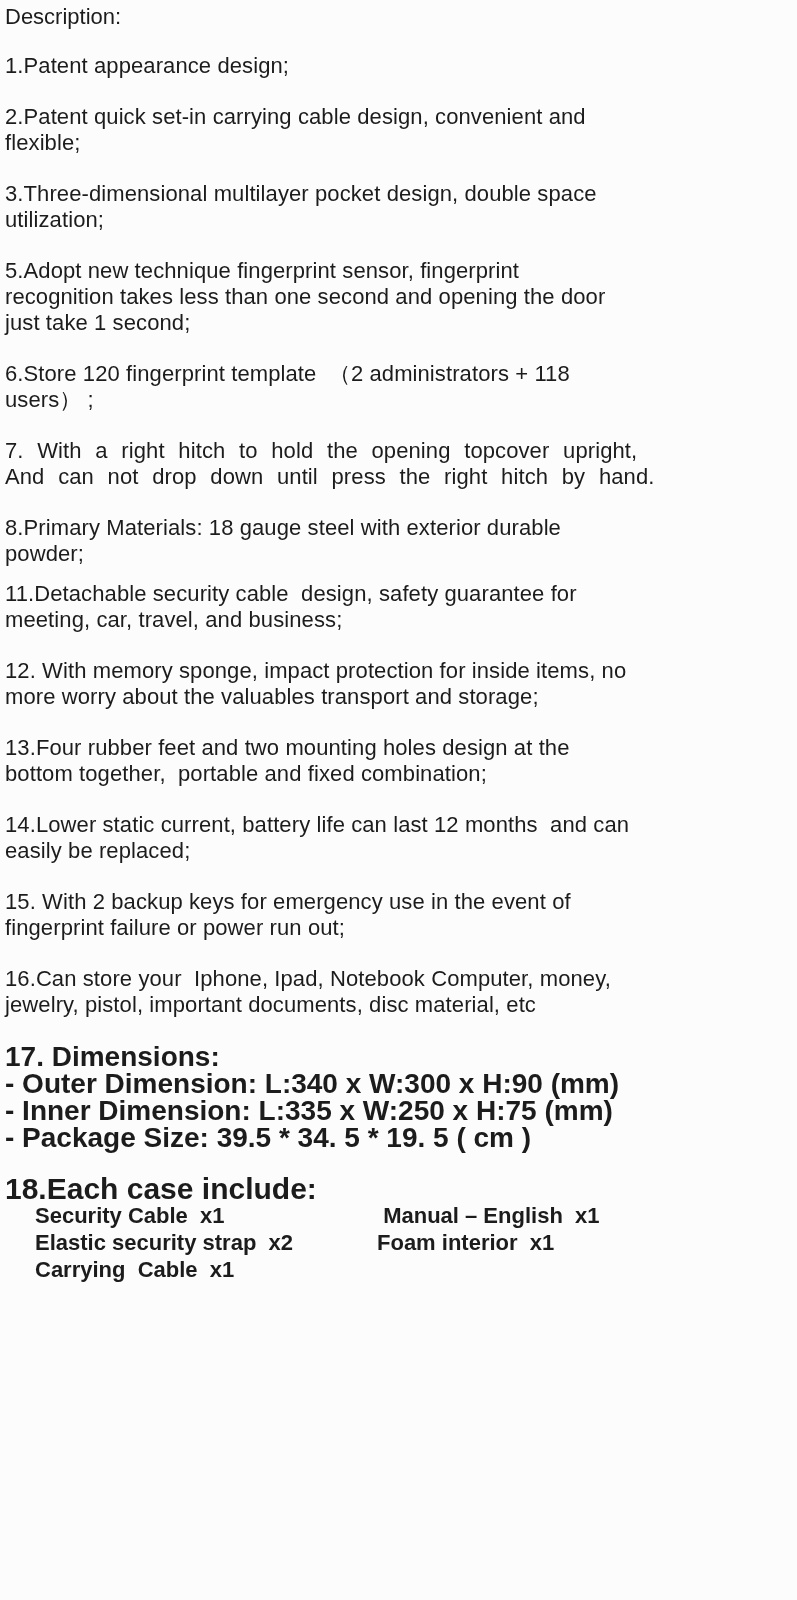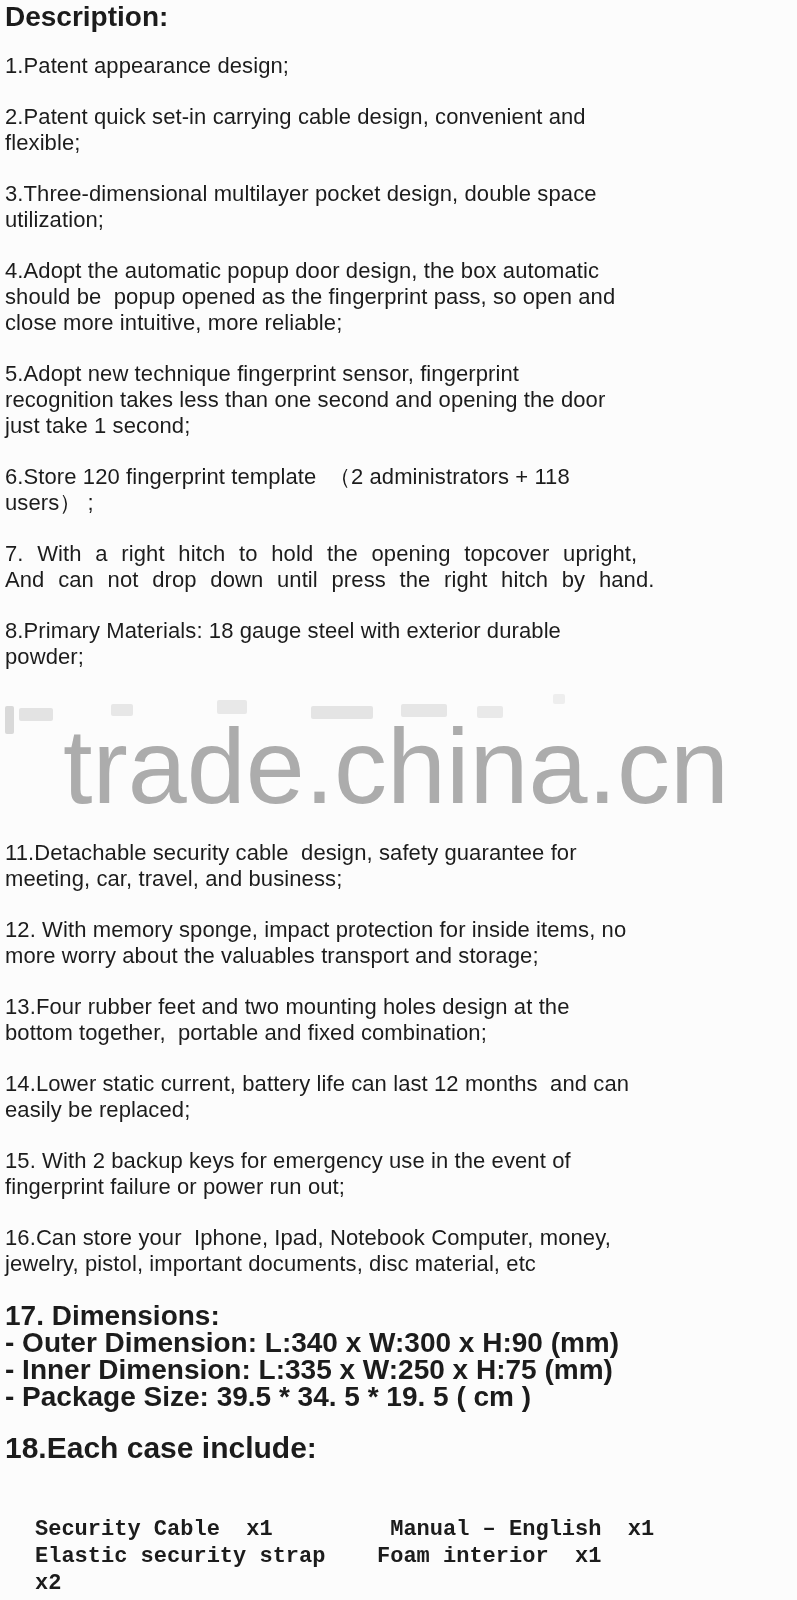--- a/index.html
+++ b/index.html
@@ -14,23 +14,23 @@
     font-family: "Liberation Sans", sans-serif;
     color: #1c1c1c;
   }
   .doc {
     box-sizing: border-box;
     width: 797px;
     height: 1600px;
     padding: 4px 10px 0 5px;
   }
   .doc h1 {
-    font-size: 28px;
+    font-size: 22px;
     line-height: 26px;
-    font-weight: bold;
+    font-weight: normal;
     margin: 0 0 23px 0;
     white-space: pre-wrap;
   }
   .doc p.feature {
     font-size: 22px;
     line-height: 26px;
     font-weight: normal;
     margin: 0 0 25px 0;
     white-space: pre-wrap;
     letter-spacing: 0.1px;
@@ -76,22 +76,20 @@
   .dims { margin: 0 0 25px 0; }
   .include-heading {
     font-size: 30px;
     line-height: 26px;
     font-weight: bold;
     margin: 0;
     white-space: pre-wrap;
   }
   .include-columns {
     display: flex;
-    margin-top: 55px;
-    font-family: Liberation Mono, monospace;
   }
   .include-columns .col-left {
     box-sizing: border-box;
     width: 368px;
     padding-left: 30px;
   }
   .include-columns .col-right { flex: 1; padding-left: 4px; }
   .include-columns p {
     font-size: 22px;
     line-height: 27px;
@@ -105,44 +103,30 @@
 
 <div class="doc">
 
   <h1>Description:</h1>
 
   <p class="feature">1.Patent appearance design;</p>
   <p class="feature">2.Patent quick set-in carrying cable design, convenient and
 flexible;</p>
   <p class="feature">3.Three-dimensional multilayer pocket design, double space
 utilization;</p>
-  <p class="feature">4.Adopt the automatic popup door design, the box automatic
-should be  popup opened as the fingerprint pass, so open and
-close more intuitive, more reliable;</p>
   <p class="feature">5.Adopt new technique fingerprint sensor, fingerprint
 recognition takes less than one second and opening the door
 just take 1 second;</p>
   <p class="feature">6.Store 120 fingerprint template  （2 administrators + 118
 users） ;</p>
   <p class="feature stretched">7. With a right hitch to hold the opening topcover upright,
 And can not drop down until press the right hitch by hand.</p>
   <p class="feature last-before-watermark">8.Primary Materials: 18 gauge steel with exterior durable
 powder;</p>
 
-  <div class="watermark-zone">
-    <span class="artifact a1"></span>
-    <span class="artifact a2"></span>
-    <span class="artifact a3"></span>
-    <span class="artifact a4"></span>
-    <span class="artifact a5"></span>
-    <span class="artifact a6"></span>
-    <span class="artifact a7"></span>
-    <span class="artifact a8"></span>
-    <div class="watermark">trade.china.cn</div>
-  </div>
 
   <p class="feature">11.Detachable security cable  design, safety guarantee for
 meeting, car, travel, and business;</p>
   <p class="feature">12. With memory sponge, impact protection for inside items, no
 more worry about the valuables transport and storage;</p>
   <p class="feature">13.Four rubber feet and two mounting holes design at the
 bottom together,  portable and fixed combination;</p>
   <p class="feature">14.Lower static current, battery life can last 12 months  and can
 easily be replaced;</p>
   <p class="feature">15. With 2 backup keys for emergency use in the event of

